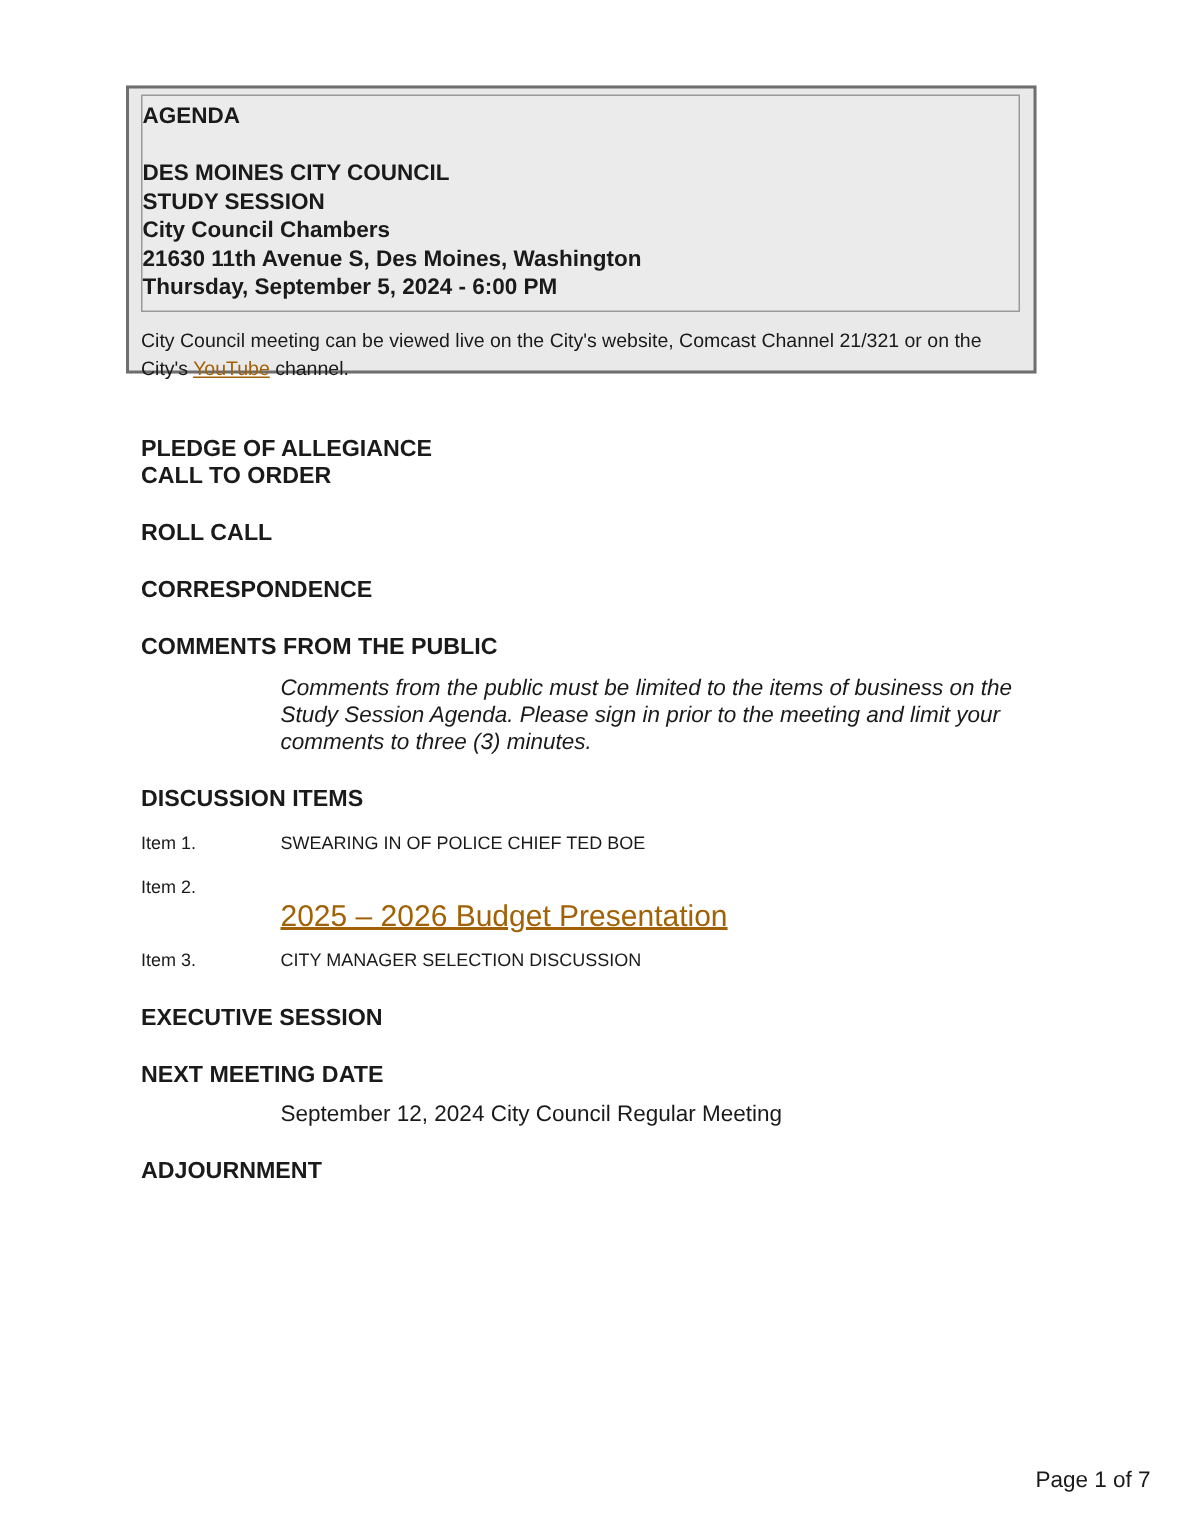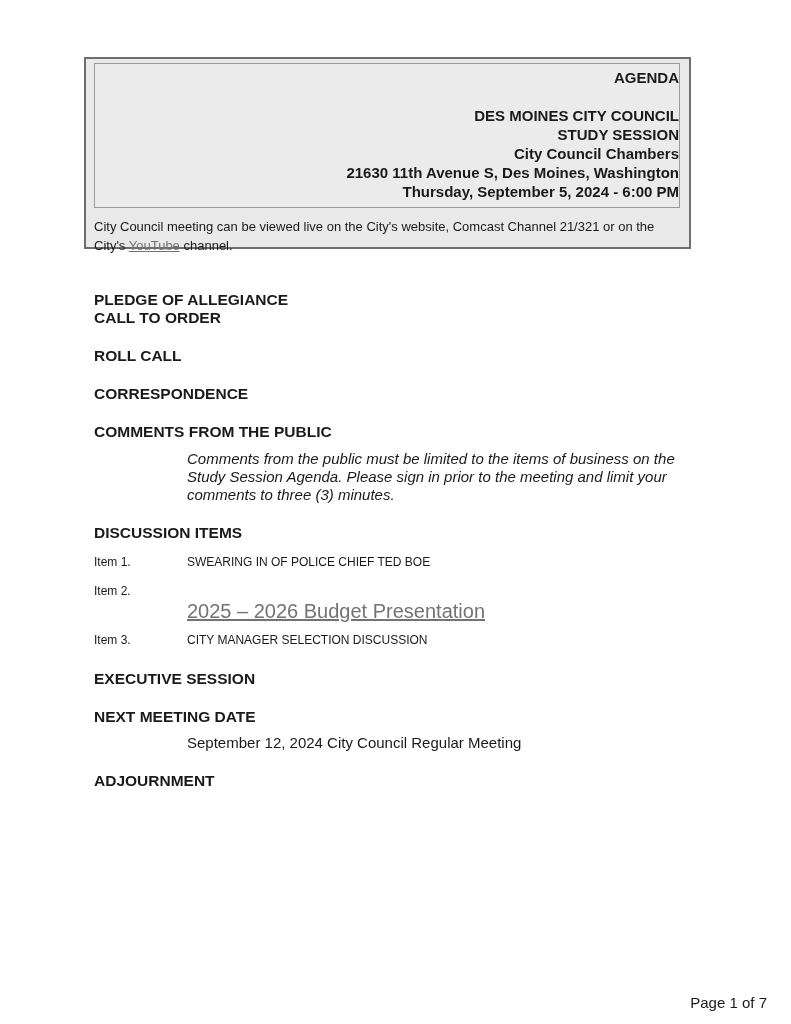--- a/index.html
+++ b/index.html
@@ -21,34 +21,34 @@
     top: 57px;
     width: 607px;
     height: 192px;
     background: #e9e9e9;
     border: 2px solid #6e6e6e;
     padding: 4px 9px 0 8px;
   }
   .inner-box {
     border: 1px solid #9a9a9a;
     background: #ebebeb;
-    text-align: right;
+    text-align: left;
     font-weight: bold;
     font-size: 15px;
     line-height: 19px;
     padding: 4px 0 6px 0;
   }
   .hb-spacer { height: 19px; }
   .hb-note {
     margin: 9px 0 0 0;
     font-size: 13px;
     line-height: 19px;
   }
   .link {
-    color: #737373;
+    color: #a16207;
     cursor: pointer;
   }
 
   
   .content {
     position: absolute;
     left: 94px;
     top: 271px;
     width: 606px;
   }
@@ -84,21 +84,20 @@
     line-height: 18px;
   }
 
   
   .footer {
     position: absolute;
     top: 978px;
     right: 24px;
     font-size: 15px;
     line-height: 18px;
-    margin-top: 16px;
   }
 </style>
 </head>
 <body>
 
 <div class="page">
 
   <div class="header-box">
     <div class="inner-box">
       <div>AGENDA</div>

